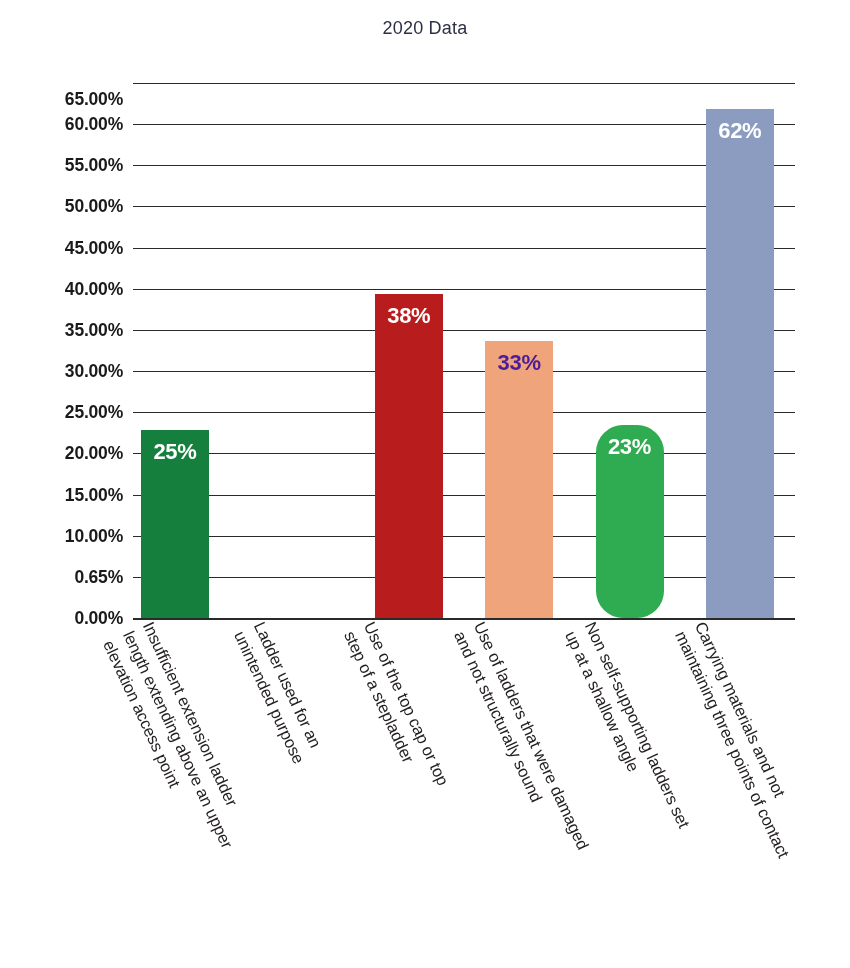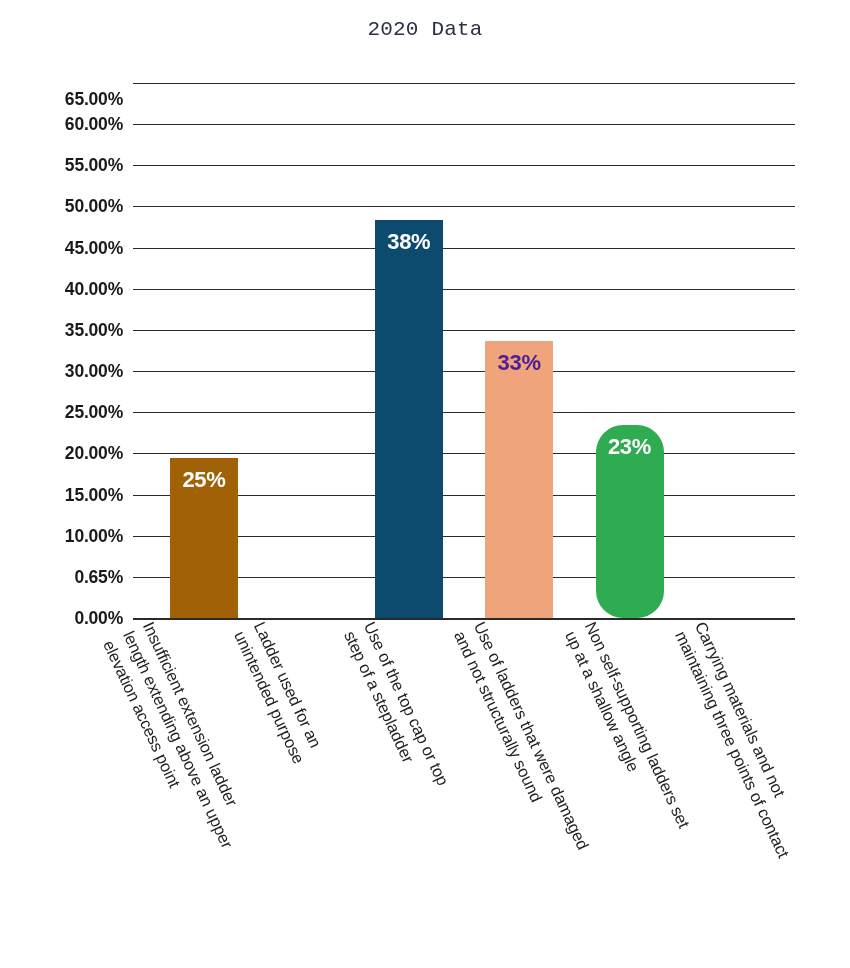--- a/index.html
+++ b/index.html
@@ -21,25 +21,25 @@
     inset: 0;
   }
 
   
   .chart-title {
     position: absolute;
     top: 18px;
     left: 0;
     width: 850px;
     text-align: center;
-    font-size: 21px;
+    font-size: 18px;
     font-weight: 400;
     letter-spacing: 0.2px;
     color: #2b3044;
-    font-family: Liberation Mono, monospace;
+    font-family: Liberation Sans, sans-serif;
   }
 
   
   
   .plot-area {
     position: absolute;
     left: 133px;
     top: 83px;
     width: 662px;
     height: 535px;
@@ -164,31 +164,34 @@
         <div class="gridline" style="top: 246.923px;"></div>
         <div class="gridline" style="top: 288.077px;"></div>
         <div class="gridline" style="top: 329.231px;"></div>
         <div class="gridline" style="top: 370.385px;"></div>
         <div class="gridline" style="top: 411.538px;"></div>
         <div class="gridline" style="top: 452.692px;"></div>
         <div class="gridline" style="top: 493.846px;"></div>
         <div class="gridline baseline" style="top: 535px;"></div>
       </div>
     <div class="bars">
-        <div class="bar" style="left: 37px; height: 160px; background: #a16207;">
+        <div class="bar" style="left: 8px; height: 188px; background: #15803d;">
           <div class="bar-value" style="color: rgb(255, 255, 255);">25%</div>
         </div>
-        <div class="bar" style="left: 241.833px; height: 398px; background: #0c4a6e;">
+        <div class="bar" style="left: 241.833px; height: 324px; background: #b91c1c;">
           <div class="bar-value" style="color: rgb(255, 255, 255);">38%</div>
         </div>
         <div class="bar" style="left: 352.167px; height: 276.554px; background: rgb(240, 164, 124);">
           <div class="bar-value" style="color: #4c1d95;">33%</div>
         </div>
         <div class="bar" style="left: 462.5px; height: 192.6px; background: rgb(47, 171, 81); border-radius: 27px;">
           <div class="bar-value" style="color: rgb(255, 255, 255);">23%</div>
+        </div>
+        <div class="bar" style="left: 572.833px; height: 508.662px; background: rgb(139, 156, 192);">
+          <div class="bar-value" style="color: rgb(255, 255, 255);">62%</div>
         </div>
       </div>
   </div>
 
   <div class="xlabels">
       <div class="xlabel" style="left: 25.1667px;">Insufficient extension ladder
 length extending above an upper
 elevation access point</div>
       <div class="xlabel" style="left: 135.5px;">Ladder used for an
 unintended purpose</div>

